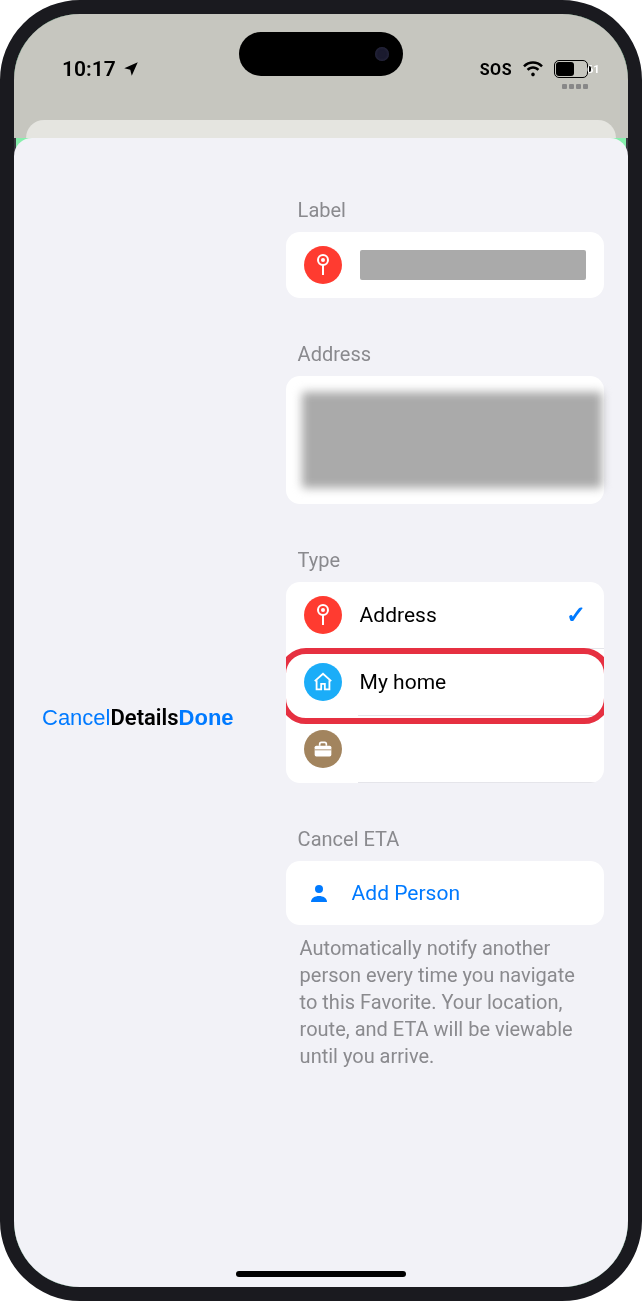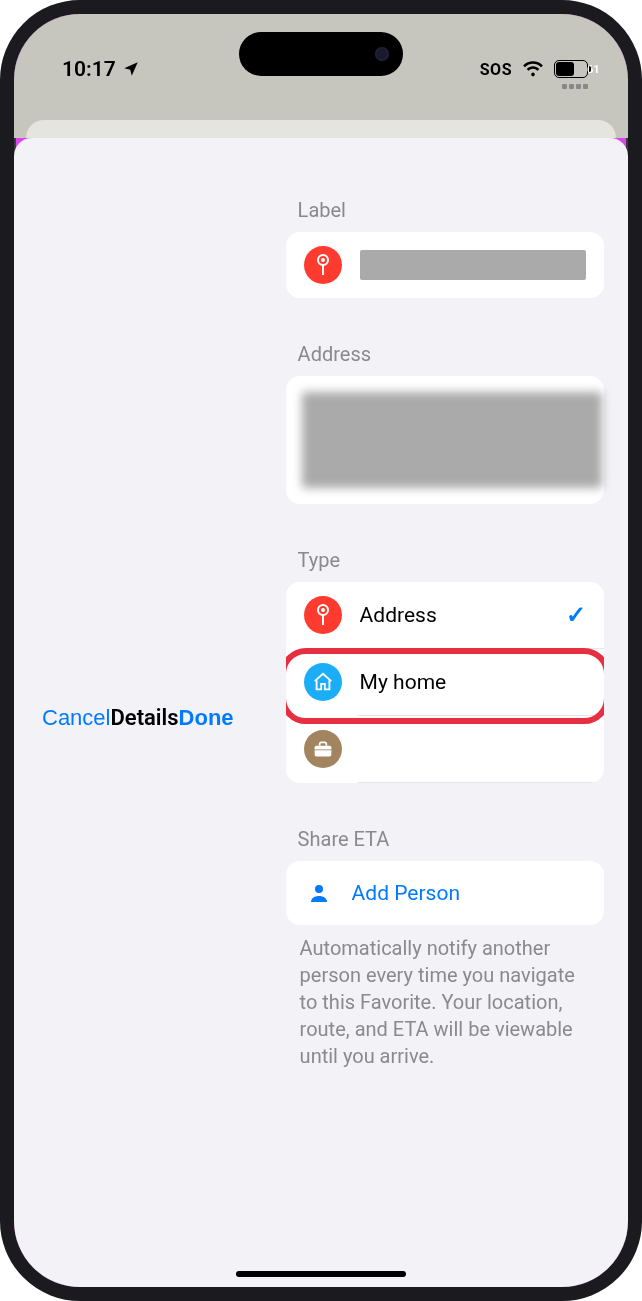--- a/index.html
+++ b/index.html
@@ -6,21 +6,21 @@
     body {
       font-family: -apple-system, BlinkMacSystemFont, "Segoe UI", Roboto, sans-serif;
       background: #fff;
       display: flex;
       justify-content: center;
       padding: 0;
     }
     .device-frame {
       width: 642px;
       height: 1301px;
-      background: #d946ef;
+      background: #86efac;
       position: relative;
       border: 14px solid #1a1a1f;
       border-radius: 80px;
       overflow: hidden;
       box-shadow: inset 0 0 0 2px #3a3a42;
     }
     .dynamic-island {
       position: absolute;
       top: 18px;
       left: 50%;
@@ -312,21 +312,21 @@
                 <line x1="2" y1="11" x2="22" y2="11" stroke="#a2845e" stroke-width="1"></line>
               </svg>
           </div>
         </div>
 
         <div class="row-sep" style="margin-left:72px;"></div>
 
         <div class="highlight-ring" style="top:66px; left:-6px; right:-6px; height:76px;"></div>
       </div>
 
-      <div class="section-header">Share ETA</div>
+      <div class="section-header">Cancel ETA</div>
       <div class="card">
         <div class="row">
           <div class="person-icon">
             <svg width="24" height="24" viewBox="0 0 24 24" fill="#007aff">
                 <circle cx="12" cy="8" r="4"></circle>
                 <path d="M4 21c0-4 4-6 8-6s8 2 8 6"></path>
               </svg>
           </div>
           <div class="add-person">Add Person</div>
         </div>

